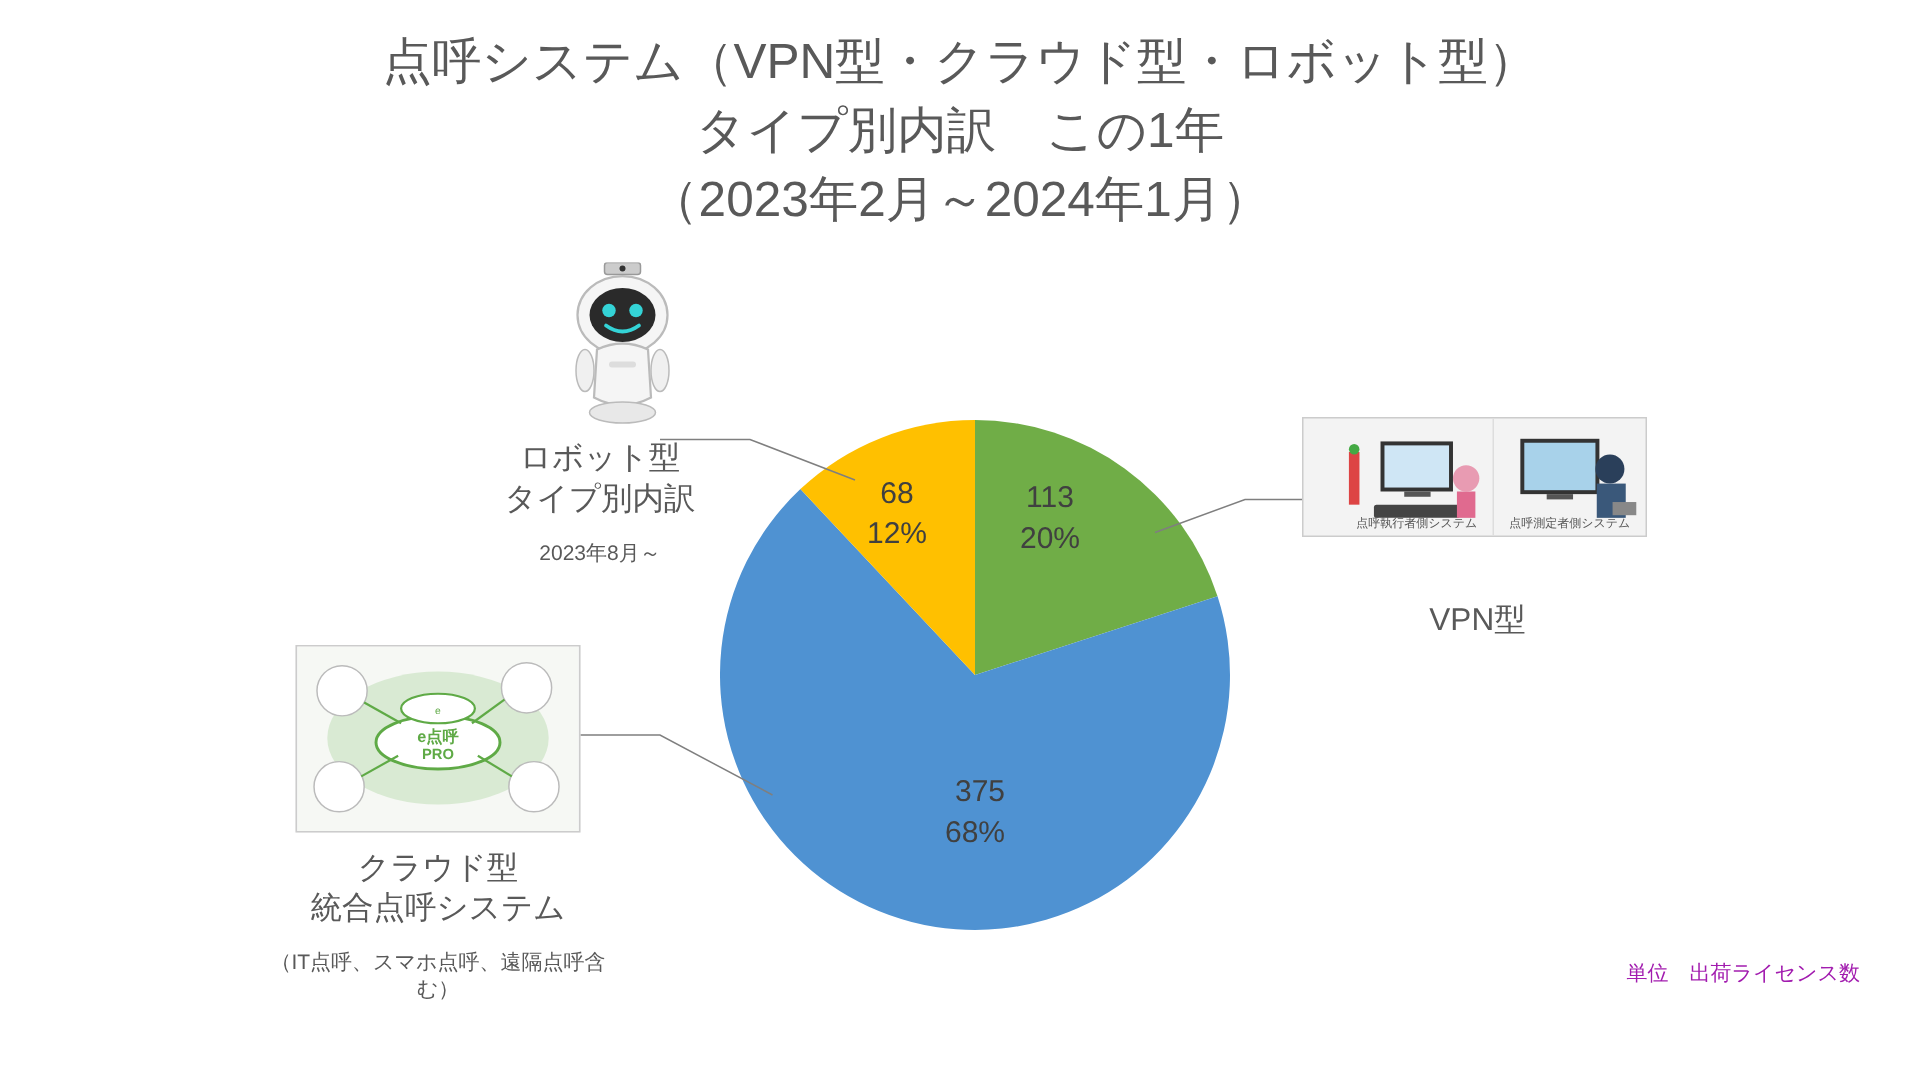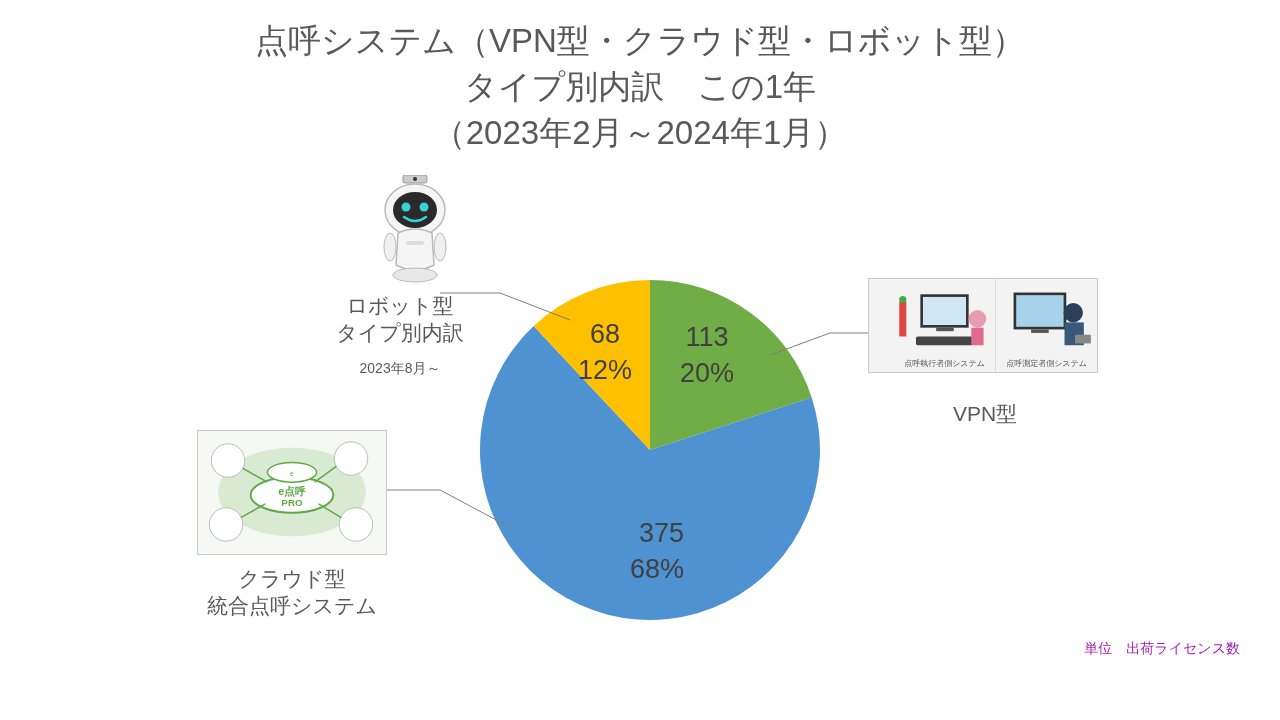--- a/index.html
+++ b/index.html
@@ -21,21 +21,21 @@
     .chart-container {
       position: absolute;
       left: 480px;
       top: 280px;
       width: 340px;
       height: 340px;
     }
     .pie-svg { width: 100%; height: 100%; }
     .data-label {
       position: absolute;
-      font-size: 27px;
+      font-size: 20px;
       color: #404040;
       text-align: center;
       line-height: 1.35;
     }
     .leader { position: absolute; stroke: #7f7f7f; stroke-width: 1; fill: none; }
     .annotation {
       position: absolute;
       text-align: center;
       color: #595959;
     }
@@ -44,21 +44,21 @@
     .annotation .line3 { font-size: 14px; line-height: 1.3; margin-top: 12px; }
     .unit-label {
       position: absolute;
       right: 40px;
       bottom: 62px;
       font-size: 14px;
       color: #a21caf;
     }
     .robot-icon { position: absolute; left: 370px; top: 175px; width: 90px; height: 110px; }
     .photo-box { position: absolute; border: 1px solid #ccc; background: #f3f3f3; }
-    .photo-vpn { left: 868px; top: 278px; width: 230px; height: 95px; display:flex;padding-left:25px; }
+    .photo-vpn { left: 868px; top: 278px; width: 230px; height: 80px; display:flex;padding-left:25px; }
     .photo-vpn .half { flex:1; border-right:1px solid #ddd; position:relative; }
     .photo-vpn .half:last-child { border-right:none; }
     .photo-vpn .caption { position:absolute; bottom:3px; left:0; right:0; text-align:center; font-size:8px; color:#555; }
     .photo-cloud { left: 197px; top: 430px; width: 190px; height: 125px; }
   </style>
 </head>
 <body>
 
 <div class="title">
   <div>点呼システム（VPN型・クラウド型・ロボット型）</div>
@@ -146,20 +146,21 @@
     <circle cx="160" cy="95" r="17" fill="#fff" stroke="#bbb"></circle>
     <line x1="45" y1="38" x2="70" y2="52" stroke="#5faa46" stroke-width="1.5"></line>
     <line x1="140" y1="36" x2="118" y2="52" stroke="#5faa46" stroke-width="1.5"></line>
     <line x1="43" y1="88" x2="68" y2="74" stroke="#5faa46" stroke-width="1.5"></line>
     <line x1="145" y1="88" x2="122" y2="74" stroke="#5faa46" stroke-width="1.5"></line>
   </svg>
 </div>
 <div class="annotation" style="left:172px; top:565px; width:240px;">
   <div class="line1">クラウド型</div>
   <div class="line2">統合点呼システム</div>
+  <div class="line3">（IT点呼、スマホ点呼、遠隔点呼含む）</div>
 </div>
 
 <div class="robot-icon">
   <svg viewBox="0 0 90 110" width="90" height="110">
 
     <rect x="33" y="0" width="24" height="8" rx="2" fill="#ccc" stroke="#999"></rect>
     <circle cx="45" cy="4" r="2" fill="#333"></circle>
 
     <ellipse cx="45" cy="35" rx="30" ry="26" fill="#f5f5f5" stroke="#bbb" stroke-width="1.5"></ellipse>
     <ellipse cx="45" cy="35" rx="22" ry="18" fill="#2a2a2a"></ellipse>

